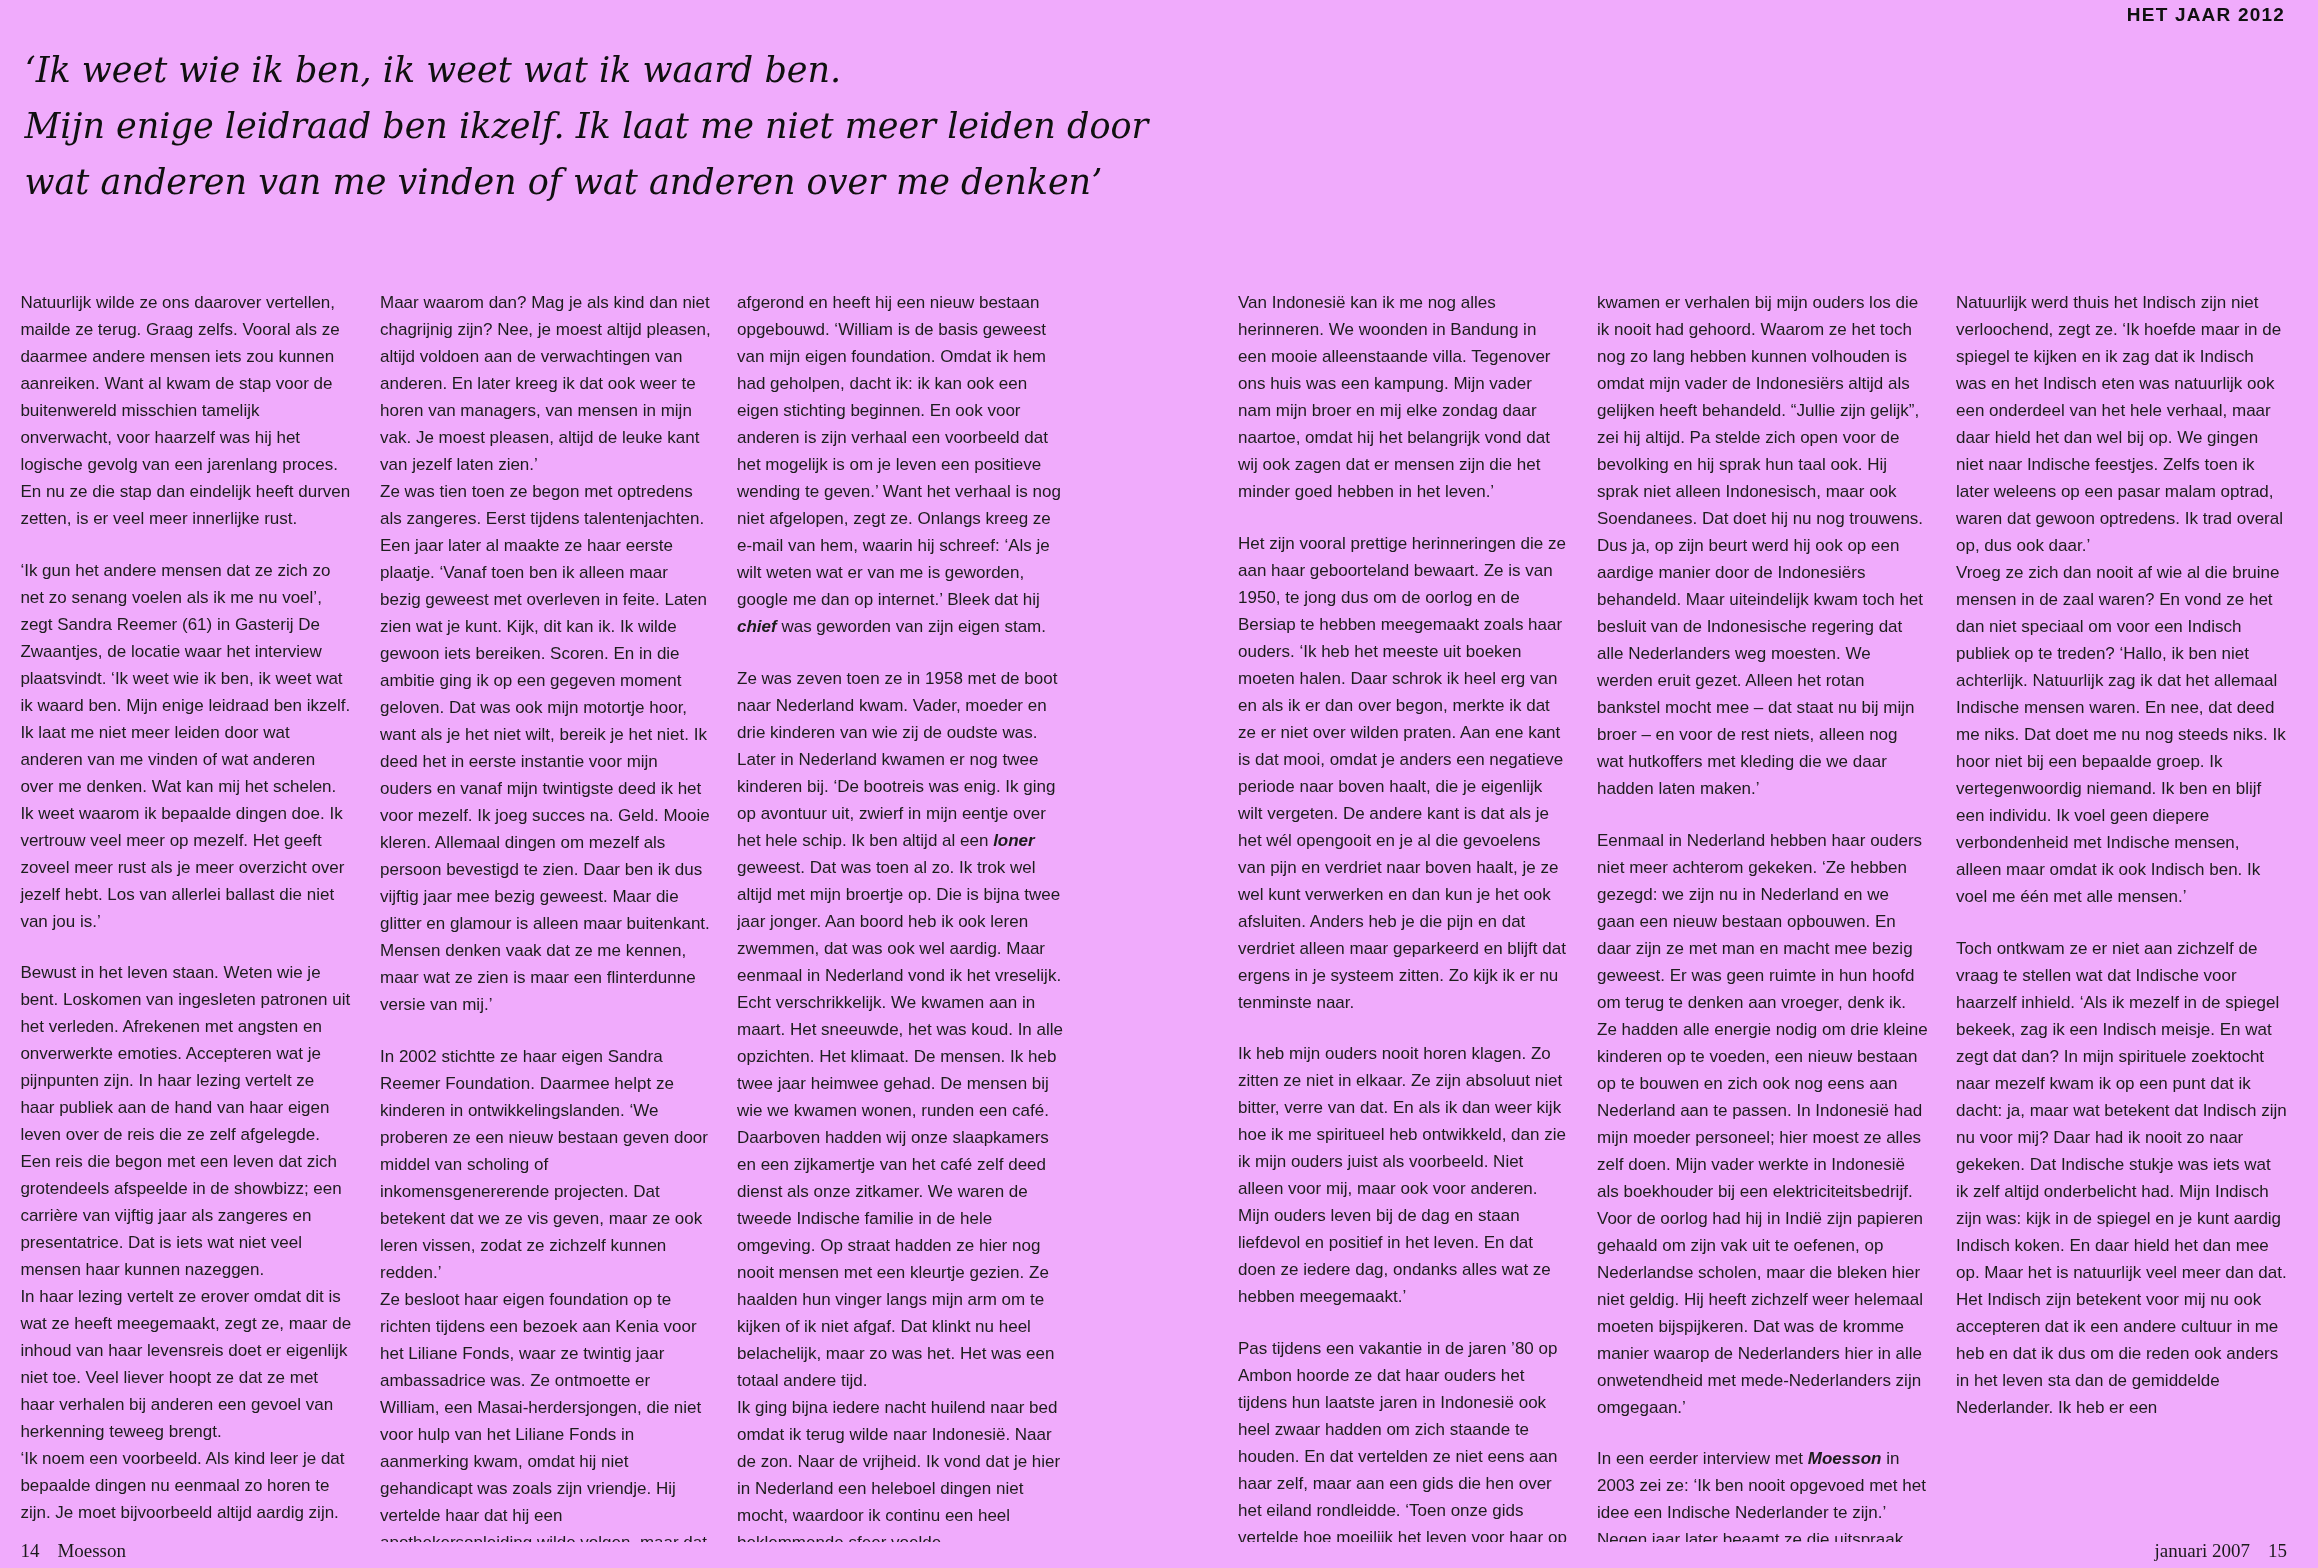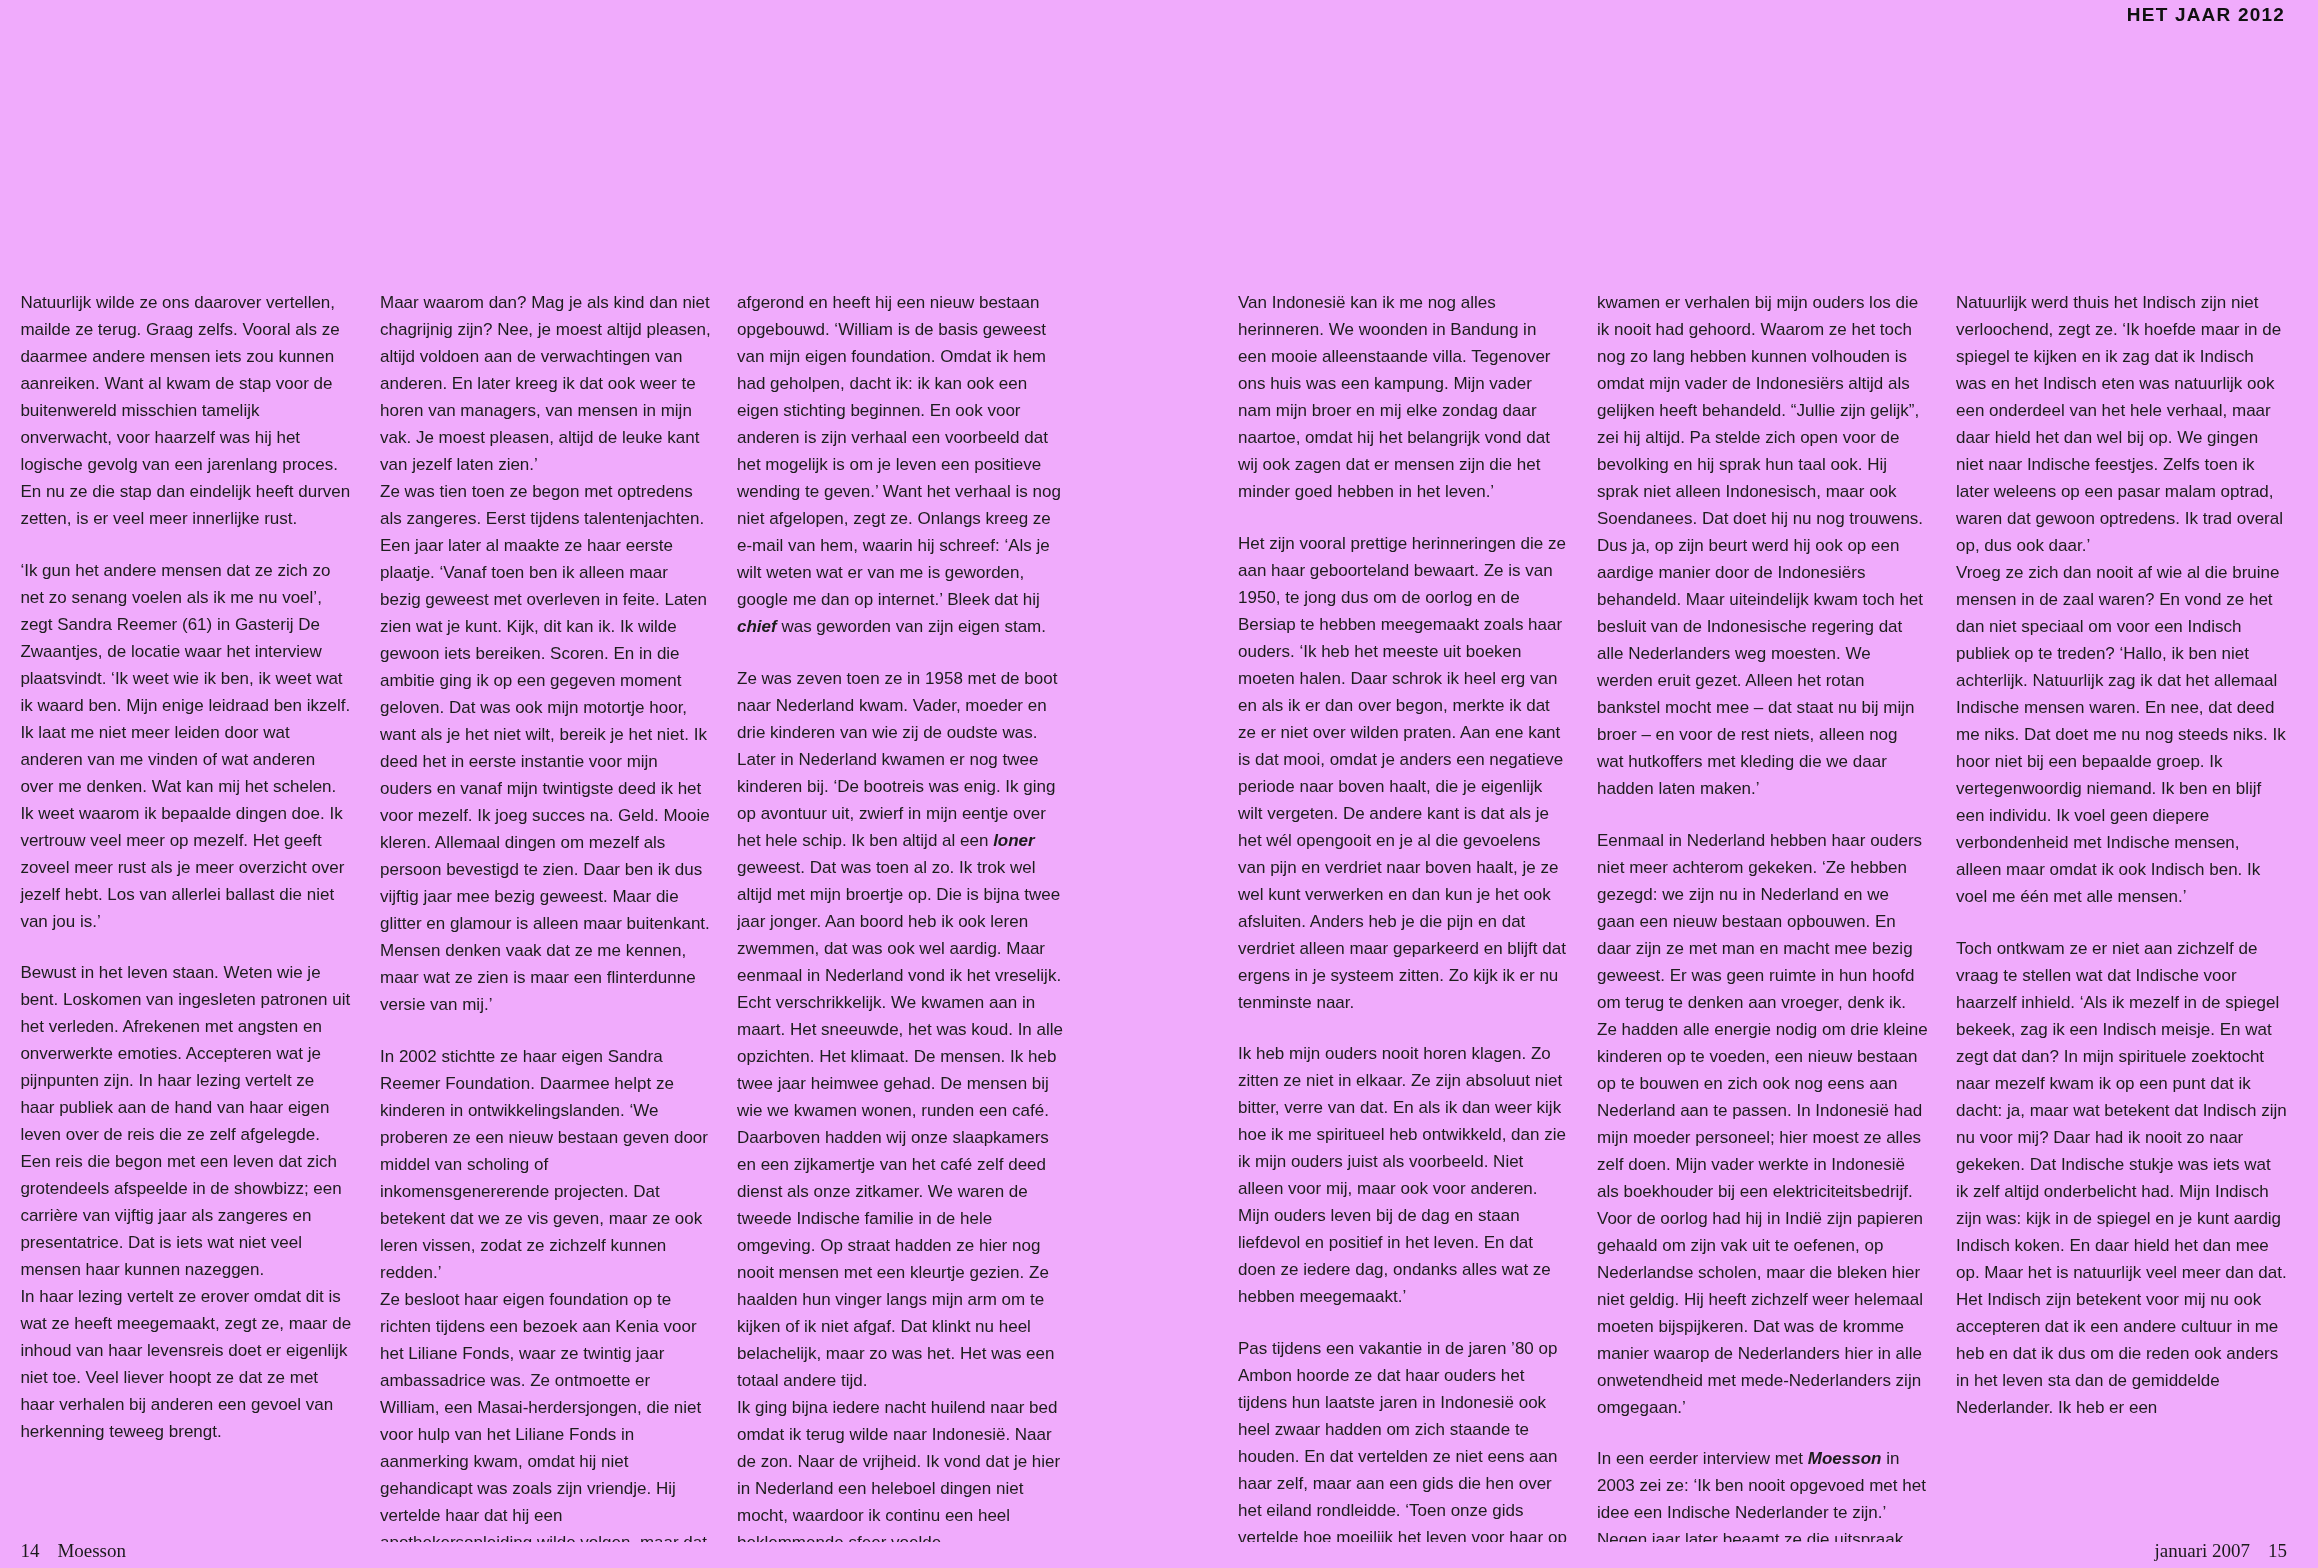--- a/index.html
+++ b/index.html
@@ -52,26 +52,32 @@
   .footer-right { right: 32px; }
   .footer .sep { display: inline-block; width: 18px; }
 </style>
 </head>
 <body>
 
 <div class="spread">
 
   <div class="page-header">HET JAAR 2012</div>
 
+  <div class="pull-quote">
+    <div class="quote-line">‘Ik weet wie ik ben, ik weet wat ik waard ben.</div>
+    <div class="quote-line">Mijn enige leidraad ben ikzelf. Ik laat me niet meer leiden door</div>
+    <div class="quote-line">wat anderen van me vinden of wat anderen over me denken’</div>
+  </div>
 
   <div class="col col-1">
       <p><span>Natuurlijk wilde ze ons daarover vertellen, mailde ze terug. Graag zelfs. Vooral als ze daarmee andere mensen iets zou kunnen aanreiken. Want al kwam de stap voor de buitenwereld misschien tamelijk onverwacht, voor haarzelf was hij het logische gevolg van een jarenlang proces. En nu ze die stap dan eindelijk heeft durven zetten, is er veel meer innerlijke rust.</span></p>
       <p class="gap"><span>‘Ik gun het andere mensen dat ze zich zo net zo senang voelen als ik me nu voel’, zegt Sandra Reemer (61) in Gasterij De Zwaantjes, de locatie waar het interview plaatsvindt. ‘Ik weet wie ik ben, ik weet wat ik waard ben. Mijn enige leidraad ben ikzelf. Ik laat me niet meer leiden door wat anderen van me vinden of wat anderen over me denken. Wat kan mij het schelen. Ik weet waarom ik bepaalde dingen doe. Ik vertrouw veel meer op mezelf. Het geeft zoveel meer rust als je meer overzicht over jezelf hebt. Los van allerlei ballast die niet van jou is.’</span></p>
       <p class="gap"><span>Bewust in het leven staan. Weten wie je bent. Loskomen van ingesleten patronen uit het verleden. Afrekenen met angsten en onverwerkte emoties. Accepteren wat je pijnpunten zijn. In haar lezing vertelt ze haar publiek aan de hand van haar eigen leven over de reis die ze zelf afgelegde. Een reis die begon met een leven dat zich grotendeels afspeelde in de showbizz; een carrière van vijftig jaar als zangeres en presentatrice. Dat is iets wat niet veel mensen haar kunnen nazeggen.</span></p>
       <p><span>In haar lezing vertelt ze erover omdat dit is wat ze heeft meegemaakt, zegt ze, maar de inhoud van haar levensreis doet er eigenlijk niet toe. Veel liever hoopt ze dat ze met haar verhalen bij anderen een gevoel van herkenning teweeg brengt.</span></p>
+      <p><span>‘Ik noem een voorbeeld. Als kind leer je dat bepaalde dingen nu eenmaal zo horen te zijn. Je moet bijvoorbeeld altijd aardig zijn.</span></p>
     </div>
   <div class="col col-2">
       <p><span>Maar waarom dan? Mag je als kind dan niet chagrijnig zijn? Nee, je moest altijd pleasen, altijd voldoen aan de verwachtingen van anderen. En later kreeg ik dat ook weer te horen van managers, van mensen in mijn vak. Je moest pleasen, altijd de leuke kant van jezelf laten zien.’</span></p>
       <p><span>Ze was tien toen ze begon met optredens als zangeres. Eerst tijdens talentenjachten. Een jaar later al maakte ze haar eerste plaatje. ‘Vanaf toen ben ik alleen maar bezig geweest met overleven in feite. Laten zien wat je kunt. Kijk, dit kan ik. Ik wilde gewoon iets bereiken. Scoren. En in die ambitie ging ik op een gegeven moment geloven. Dat was ook mijn motortje hoor, want als je het niet wilt, bereik je het niet. Ik deed het in eerste instantie voor mijn ouders en vanaf mijn twintigste deed ik het voor mezelf. Ik joeg succes na. Geld. Mooie kleren. Allemaal dingen om mezelf als persoon bevestigd te zien. Daar ben ik dus vijftig jaar mee bezig geweest. Maar die glitter en glamour is alleen maar buitenkant. Mensen denken vaak dat ze me kennen, maar wat ze zien is maar een flinterdunne versie van mij.’</span></p>
       <p class="gap"><span>In 2002 stichtte ze haar eigen Sandra Reemer Foundation. Daarmee helpt ze kinderen in ontwikkelingslanden. ‘We proberen ze een nieuw bestaan geven door middel van scholing of inkomensgenererende projecten. Dat betekent dat we ze vis geven, maar ze ook leren vissen, zodat ze zichzelf kunnen redden.’</span></p>
       <p><span>Ze besloot haar eigen foundation op te richten tijdens een bezoek aan Kenia voor het Liliane Fonds, waar ze twintig jaar ambassadrice was. Ze ontmoette er William, een Masai-herdersjongen, die niet voor hulp van het Liliane Fonds in aanmerking kwam, omdat hij niet gehandicapt was zoals zijn vriendje. Hij vertelde haar dat hij een apothekersopleiding wilde volgen, maar dat hij dat niet kon betalen. Ze besloot hem zelf te ondersteunen. Inmiddels heeft hij zijn opleiding</span></p>
     </div>
   <div class="col col-3">
       <p><span>afgerond en heeft hij een nieuw bestaan opgebouwd. ‘William is de basis geweest van mijn eigen foundation. Omdat ik hem had geholpen, dacht ik: ik kan ook een eigen stichting beginnen. En ook voor anderen is zijn verhaal een voorbeeld dat het mogelijk is om je leven een positieve wending te geven.’ Want het verhaal is nog niet afgelopen, zegt ze. Onlangs kreeg ze e-mail van hem, waarin hij schreef: ‘Als je wilt weten wat er van me is geworden, google me dan op internet.’ Bleek dat hij </span><span class="it">chief</span><span> was geworden van zijn eigen stam.</span></p>
       <p class="gap"><span>Ze was zeven toen ze in 1958 met de boot naar Nederland kwam. Vader, moeder en drie kinderen van wie zij de oudste was. Later in Nederland kwamen er nog twee kinderen bij. ‘De bootreis was enig. Ik ging op avontuur uit, zwierf in mijn eentje over het hele schip. Ik ben altijd al een </span><span class="it">loner</span><span> geweest. Dat was toen al zo. Ik trok wel altijd met mijn broertje op. Die is bijna twee jaar jonger. Aan boord heb ik ook leren zwemmen, dat was ook wel aardig. Maar eenmaal in Nederland vond ik het vreselijk. Echt verschrikkelijk. We kwamen aan in maart. Het sneeuwde, het was koud. In alle opzichten. Het klimaat. De mensen. Ik heb twee jaar heimwee gehad. De mensen bij wie we kwamen wonen, runden een café. Daarboven hadden wij onze slaapkamers en een zijkamertje van het café zelf deed dienst als onze zitkamer. We waren de tweede Indische familie in de hele omgeving. Op straat hadden ze hier nog nooit mensen met een kleurtje gezien. Ze haalden hun vinger langs mijn arm om te kijken of ik niet afgaf. Dat klinkt nu heel belachelijk, maar zo was het. Het was een totaal andere tijd.</span></p>

